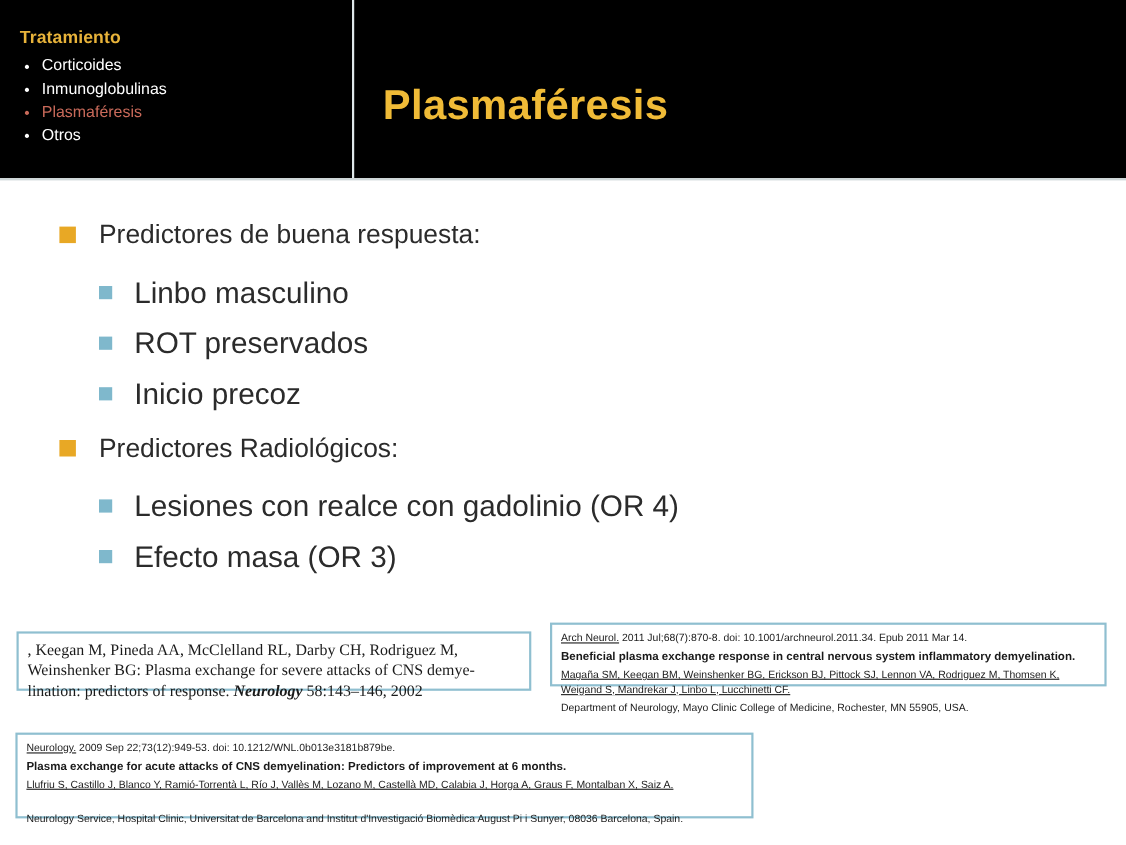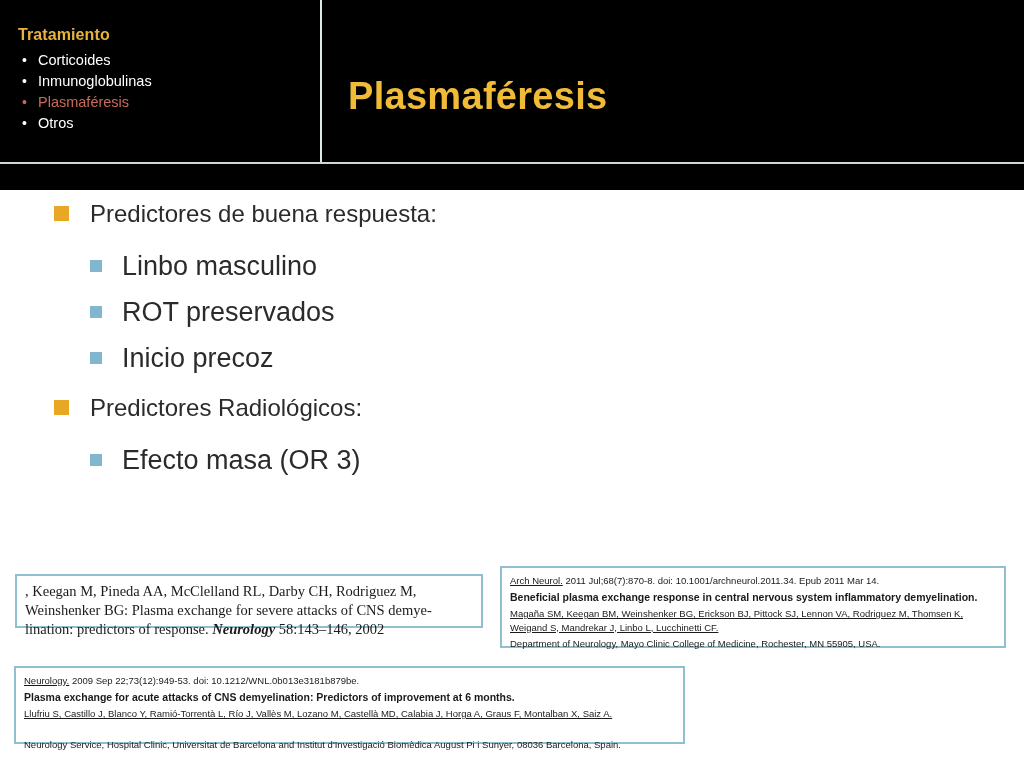--- a/index.html
+++ b/index.html
@@ -13,21 +13,21 @@
     font-family: "Liberation Sans", sans-serif;
     overflow: hidden;
     position: relative;
   }
 
   
   .header {
     position: absolute;
     left: 0; top: 0;
     width: 1024px;
-    height: 190px;
+    height: 162px;
     background: #000000;
     box-sizing: border-box;
   }
   .header-divider-v {
     position: absolute;
     left: 320px; top: 0;
     width: 2px; height: 162px;
     background: #dfe8ea;
   }
   .header-divider-h {
@@ -147,21 +147,21 @@
   }
   .cite-small .bold { font-weight: bold; font-size: 10.5px; }
   .u { text-decoration: underline; }
 
   #cite-neurology-2002 {
     left: 15px; top: 574px;
     width: 468px; height: 54px;
   }
   #cite-arch-neurol-2011 {
     left: 500px; top: 566px;
-    width: 506px; height: 82px;
+    width: 506px; height: 58px;
   }
   #cite-neurology-2009 {
     left: 14px; top: 666px;
     width: 671px; height: 78px;
   }
   .cite-line { white-space: nowrap; overflow: hidden; }
 </style>
 </head>
 <body>
 
@@ -202,20 +202,24 @@
   <div class="lvl2">
     <span class="marker"></span>
     <span>Inicio precoz</span>
   </div>
 
   <div class="lvl1">
     <span class="marker"></span>
     <span>Predictores Radiológicos:</span>
   </div>
 
+  <div class="lvl2">
+    <span class="marker"></span>
+    <span>Lesiones con realce con gadolinio (OR 4)</span>
+  </div>
 
   <div class="lvl2">
     <span class="marker"></span>
     <span>Efecto masa (OR 3)</span>
   </div>
 
 </div>
 
 <div class="cite cite-serif" id="cite-neurology-2002">
   <div class="cite-line">, Keegan M, Pineda AA, McClelland RL, Darby CH, Rodriguez M,</div>

